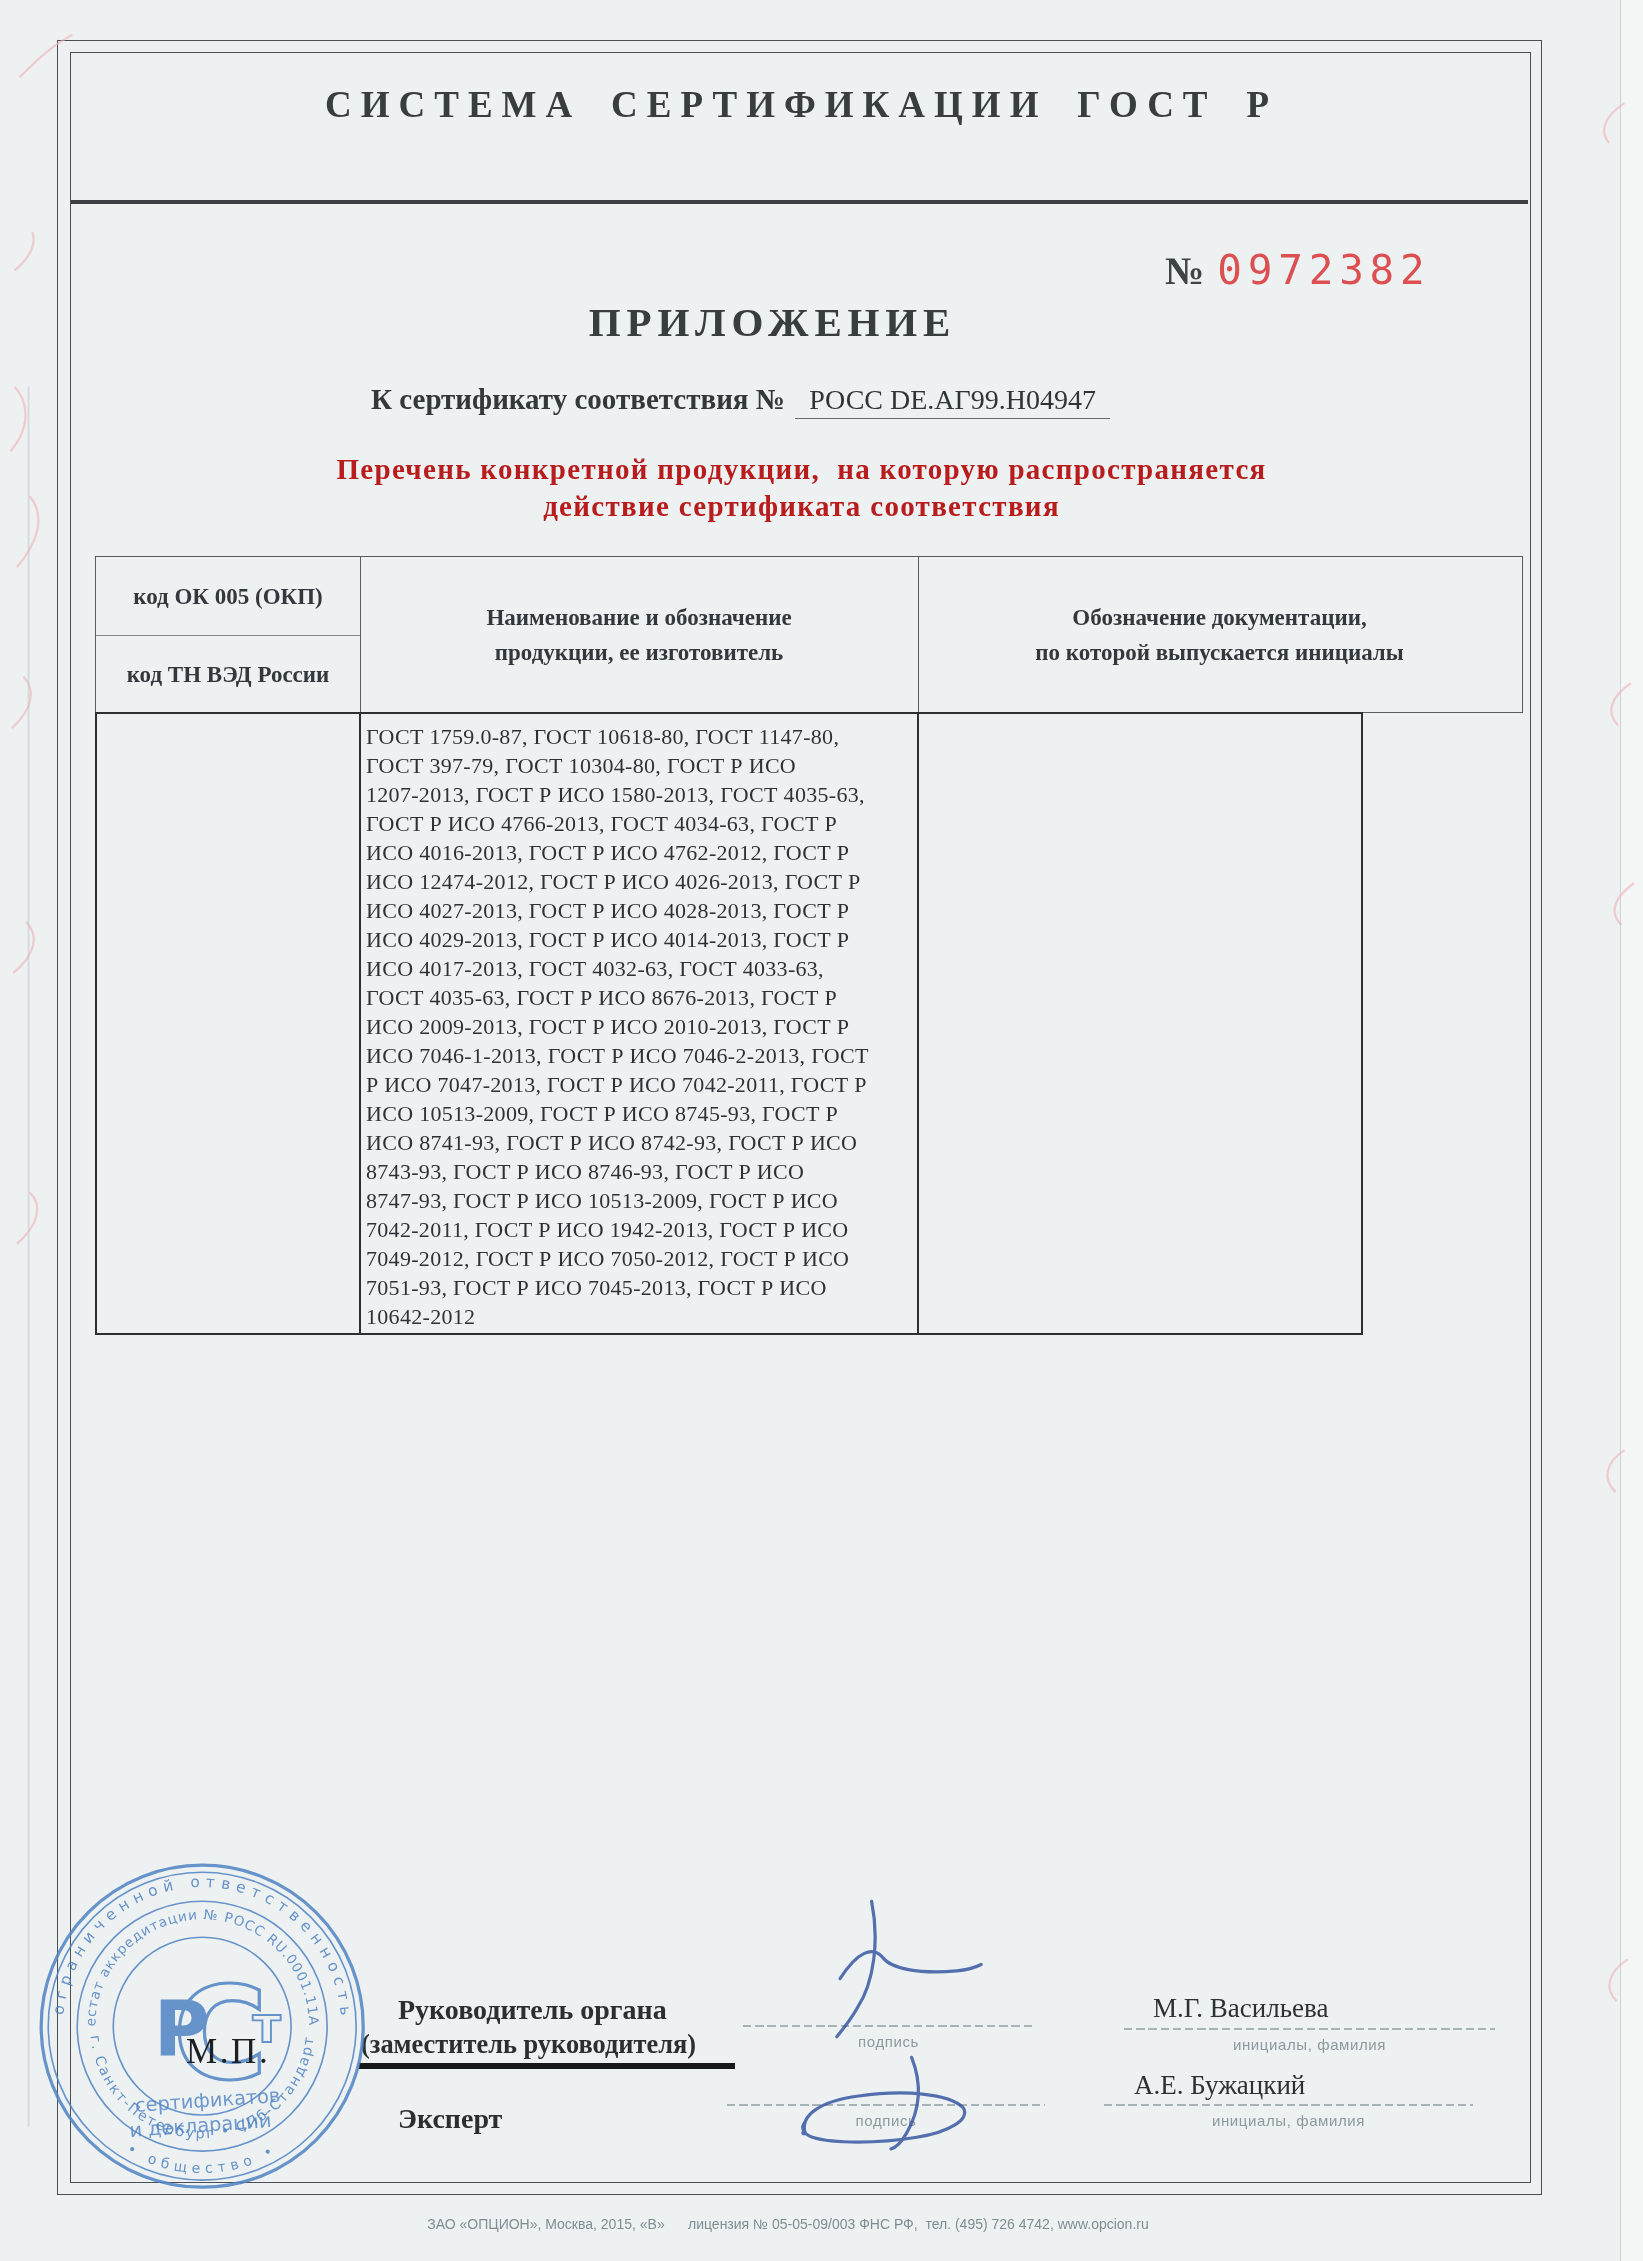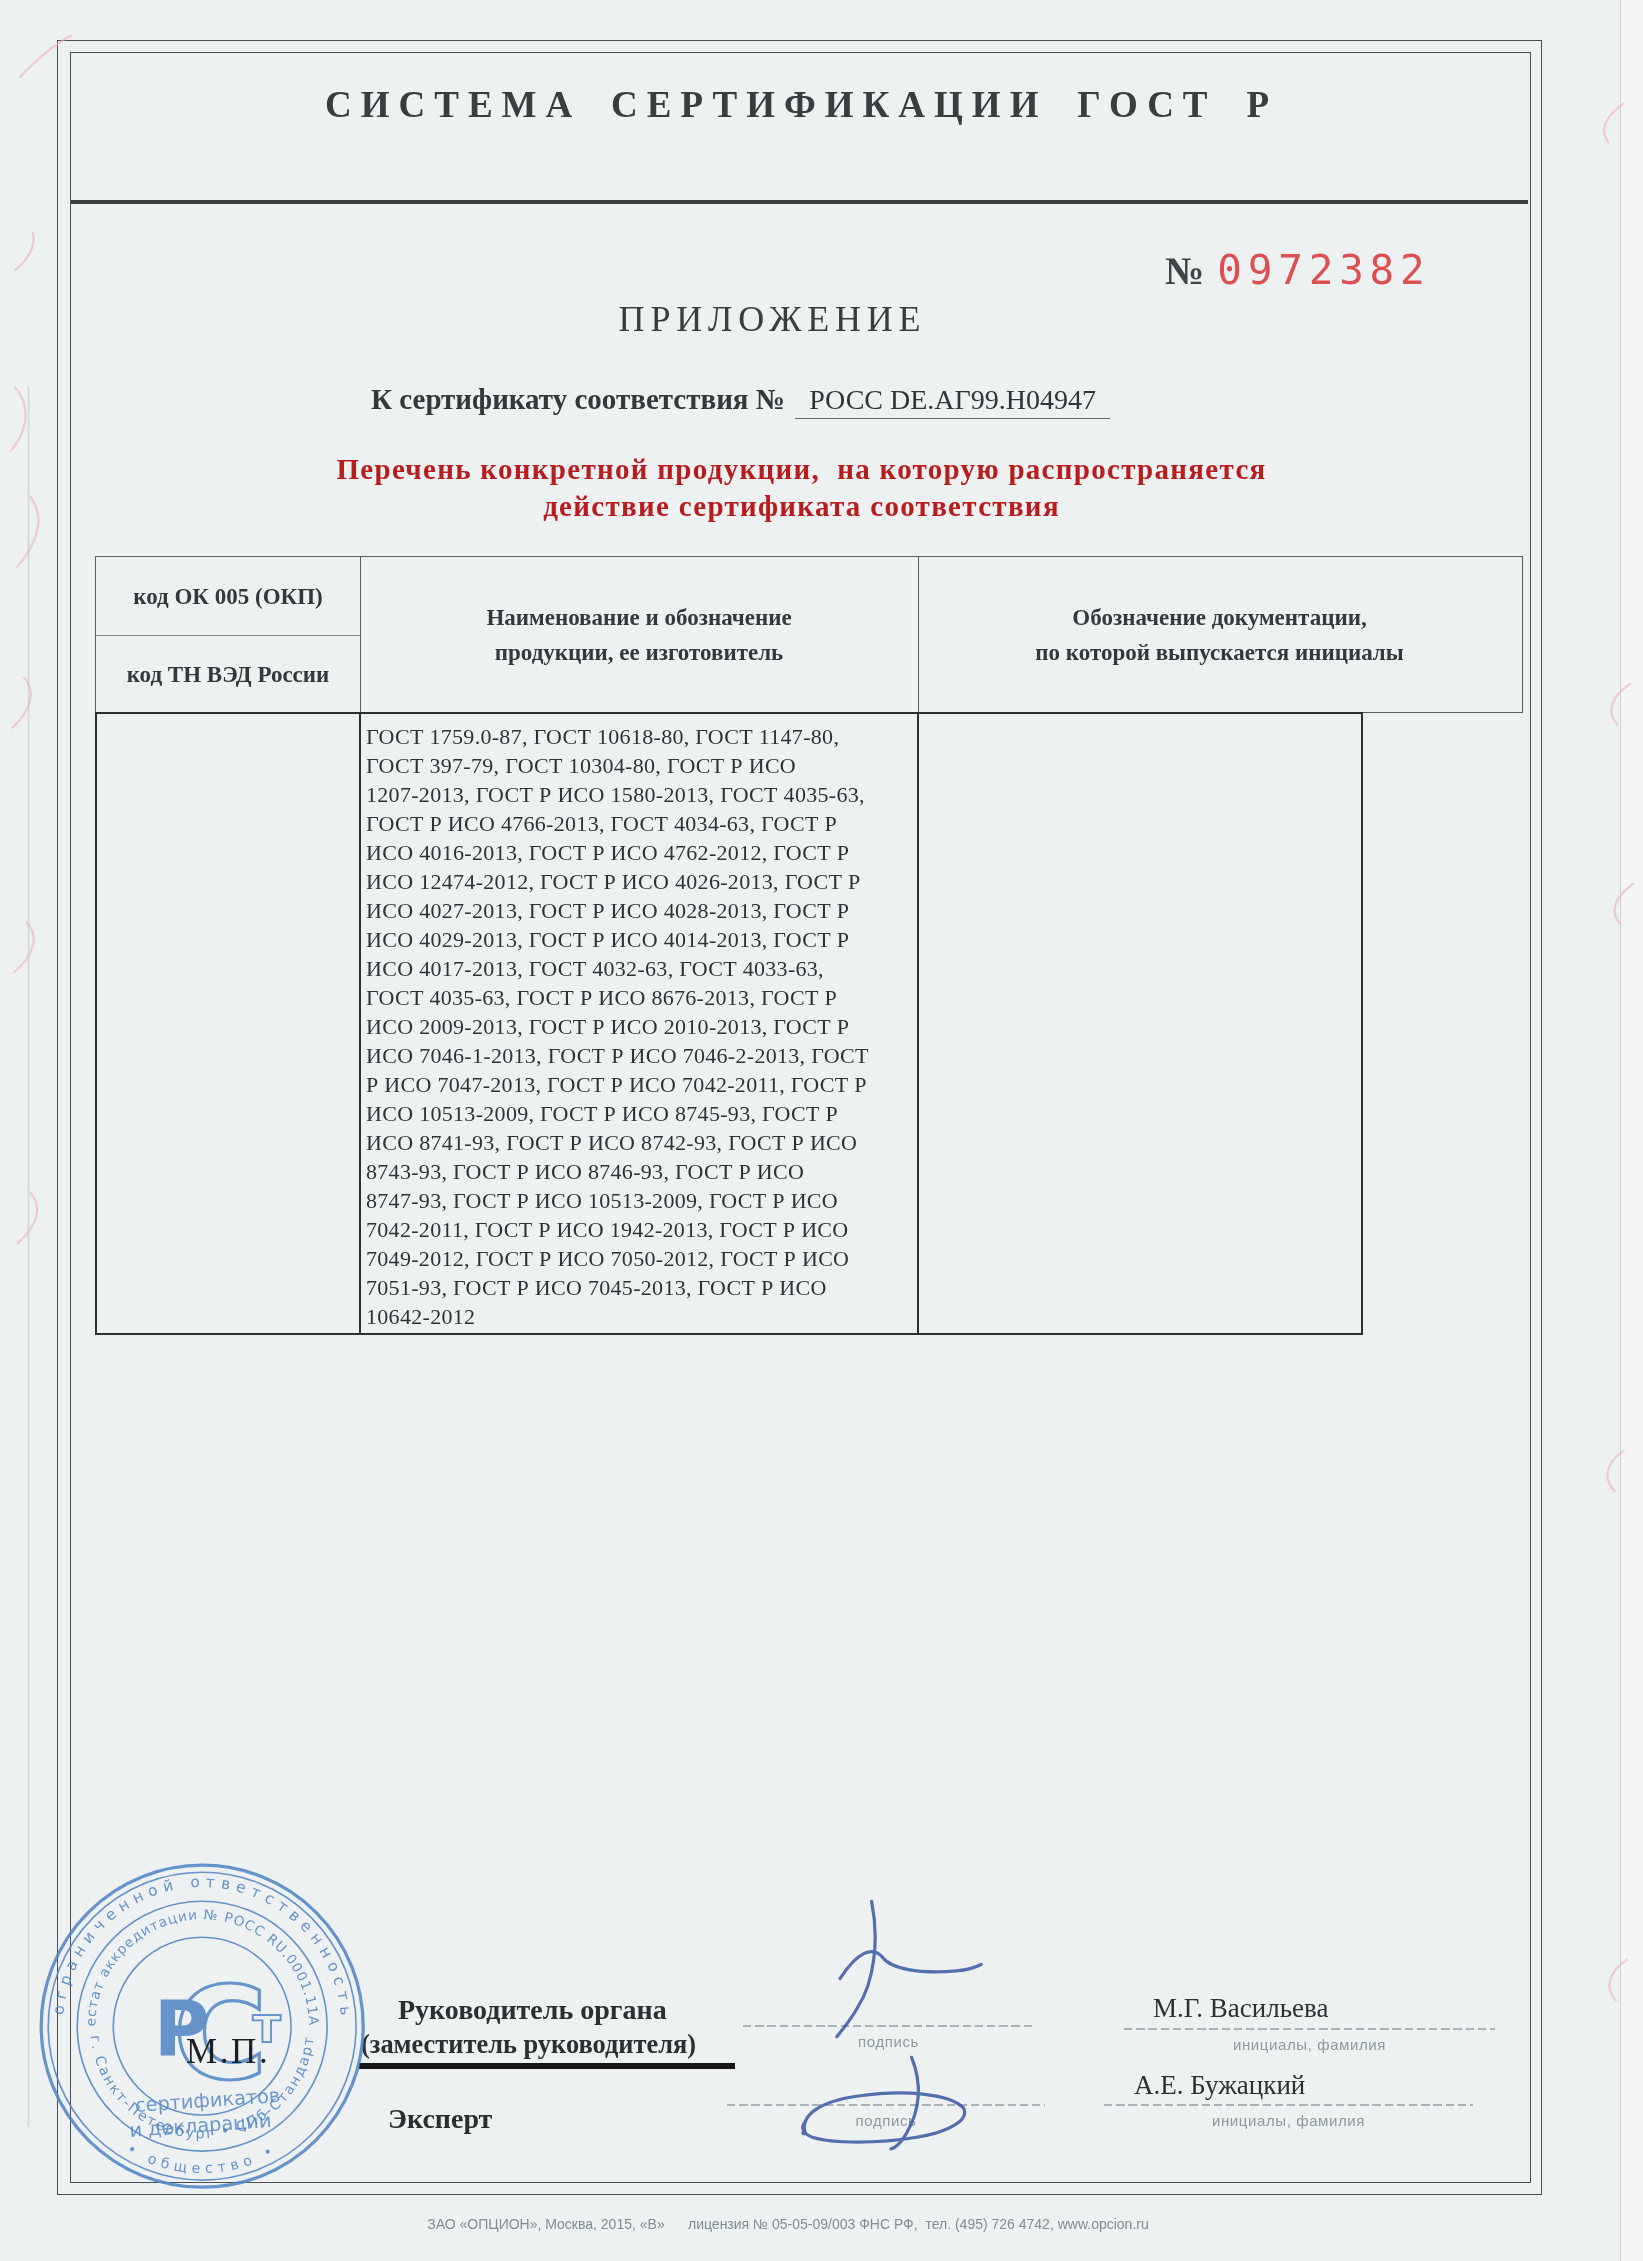--- a/index.html
+++ b/index.html
@@ -15,21 +15,21 @@
   
   .frame{position:absolute; border:1.9px solid #4a4f52;}
   .frame.inner{border-width:1.9px;}
   .inner-center{position:absolute; left:70px; width:1463px; text-align:center;}
   .sys-title{font-size:37px; font-weight:700; letter-spacing:9px; word-spacing:11.6px; color:#383d40; white-space:nowrap;}
   .agency{font-size:29px; font-weight:700; letter-spacing:1.9px; color:#383d40; white-space:nowrap;}
   .rule-thick{position:absolute; background:#3d4144; height:3.9px;}
   .blank-no{display:flex; align-items:baseline; gap:13px;}
   .blank-no .nosign{font-size:39px; font-weight:700; color:#3f4447;}
   .blank-no .digits{font-family:"DejaVu Sans Mono", monospace; font-size:41px; letter-spacing:5.8px; color:#dd5052;}
-  .doc-title{font-size:36px; font-weight:400; letter-spacing:5.8px; color:#383d40;}
+  .doc-title{font-size:41px; font-weight:700; letter-spacing:5.8px; color:#383d40;}
   .cert-line{position:absolute; left:371px; top:383px; white-space:nowrap;}
   .cert-line .lbl{font-size:29px; font-weight:700; color:#33383b;}
   .cert-line .val{font-size:28px; color:#2f3438; border-bottom:1.9px solid #62686b; padding:0 14px 2.6px 14px; margin-left:7.7px;}
   .subtitle{font-size:29px; font-weight:700; letter-spacing:1.3px; color:#b91c1c; white-space:pre;}
   
   .thead{position:absolute; left:95px; top:556px; width:1428px; height:157px; border:1.3px solid #585d60; box-sizing:border-box;padding-left:40px;}
   .thead .v{position:absolute; top:0; width:1.3px; height:100%; background:#585d60;}
   .thead .h-split{position:absolute; left:0; top:78px; width:264px; height:1.3px; background:#82888b;}
   .hcell{position:absolute; display:flex; align-items:center; justify-content:center; text-align:center;
     font-size:23px; font-weight:700; color:#33383c; line-height:35px;}
@@ -138,21 +138,21 @@
   <div class="abs role2" style="left:361px; top:2029px;">(заместитель руководителя)</div>
   <div class="ul-thick" style="left:359px; top:2063px; width:376px;"></div>
 
   <div class="dash" style="left:743px; top:2025px; width:291px;"></div>
   <div class="cap" style="left:743px; top:2033px; width:291px;">подпись</div>
 
   <div class="abs sig-name" style="left:1153px; top:1993px;">М.Г. Васильева</div>
   <div class="dash" style="left:1124px; top:2028px; width:371px;"></div>
   <div class="cap" style="left:1124px; top:2036px; width:371px;">инициалы, фамилия</div>
 
-  <div class="abs role" style="left:388px; top:2103px;">Эксперт</div>
+  <div class="abs role" style="left:398px; top:2103px;">Эксперт</div>
   <div class="dash" style="left:727px; top:2104px; width:318px;"></div>
   <div class="cap" style="left:727px; top:2112px; width:318px;">подпись</div>
 
   <div class="abs sig-name" style="left:1134px; top:2070px;">А.Е. Бужацкий</div>
   <div class="dash" style="left:1104px; top:2104px; width:369px;"></div>
   <div class="cap" style="left:1104px; top:2112px; width:369px;">инициалы, фамилия</div>
 
   <svg class="stamp" width="351" height="351" viewBox="0 0 545 545">
     <defs>
       <path id="arcOuterTop" d="M 56 272 A 216 216 0 0 1 488 272"></path>

